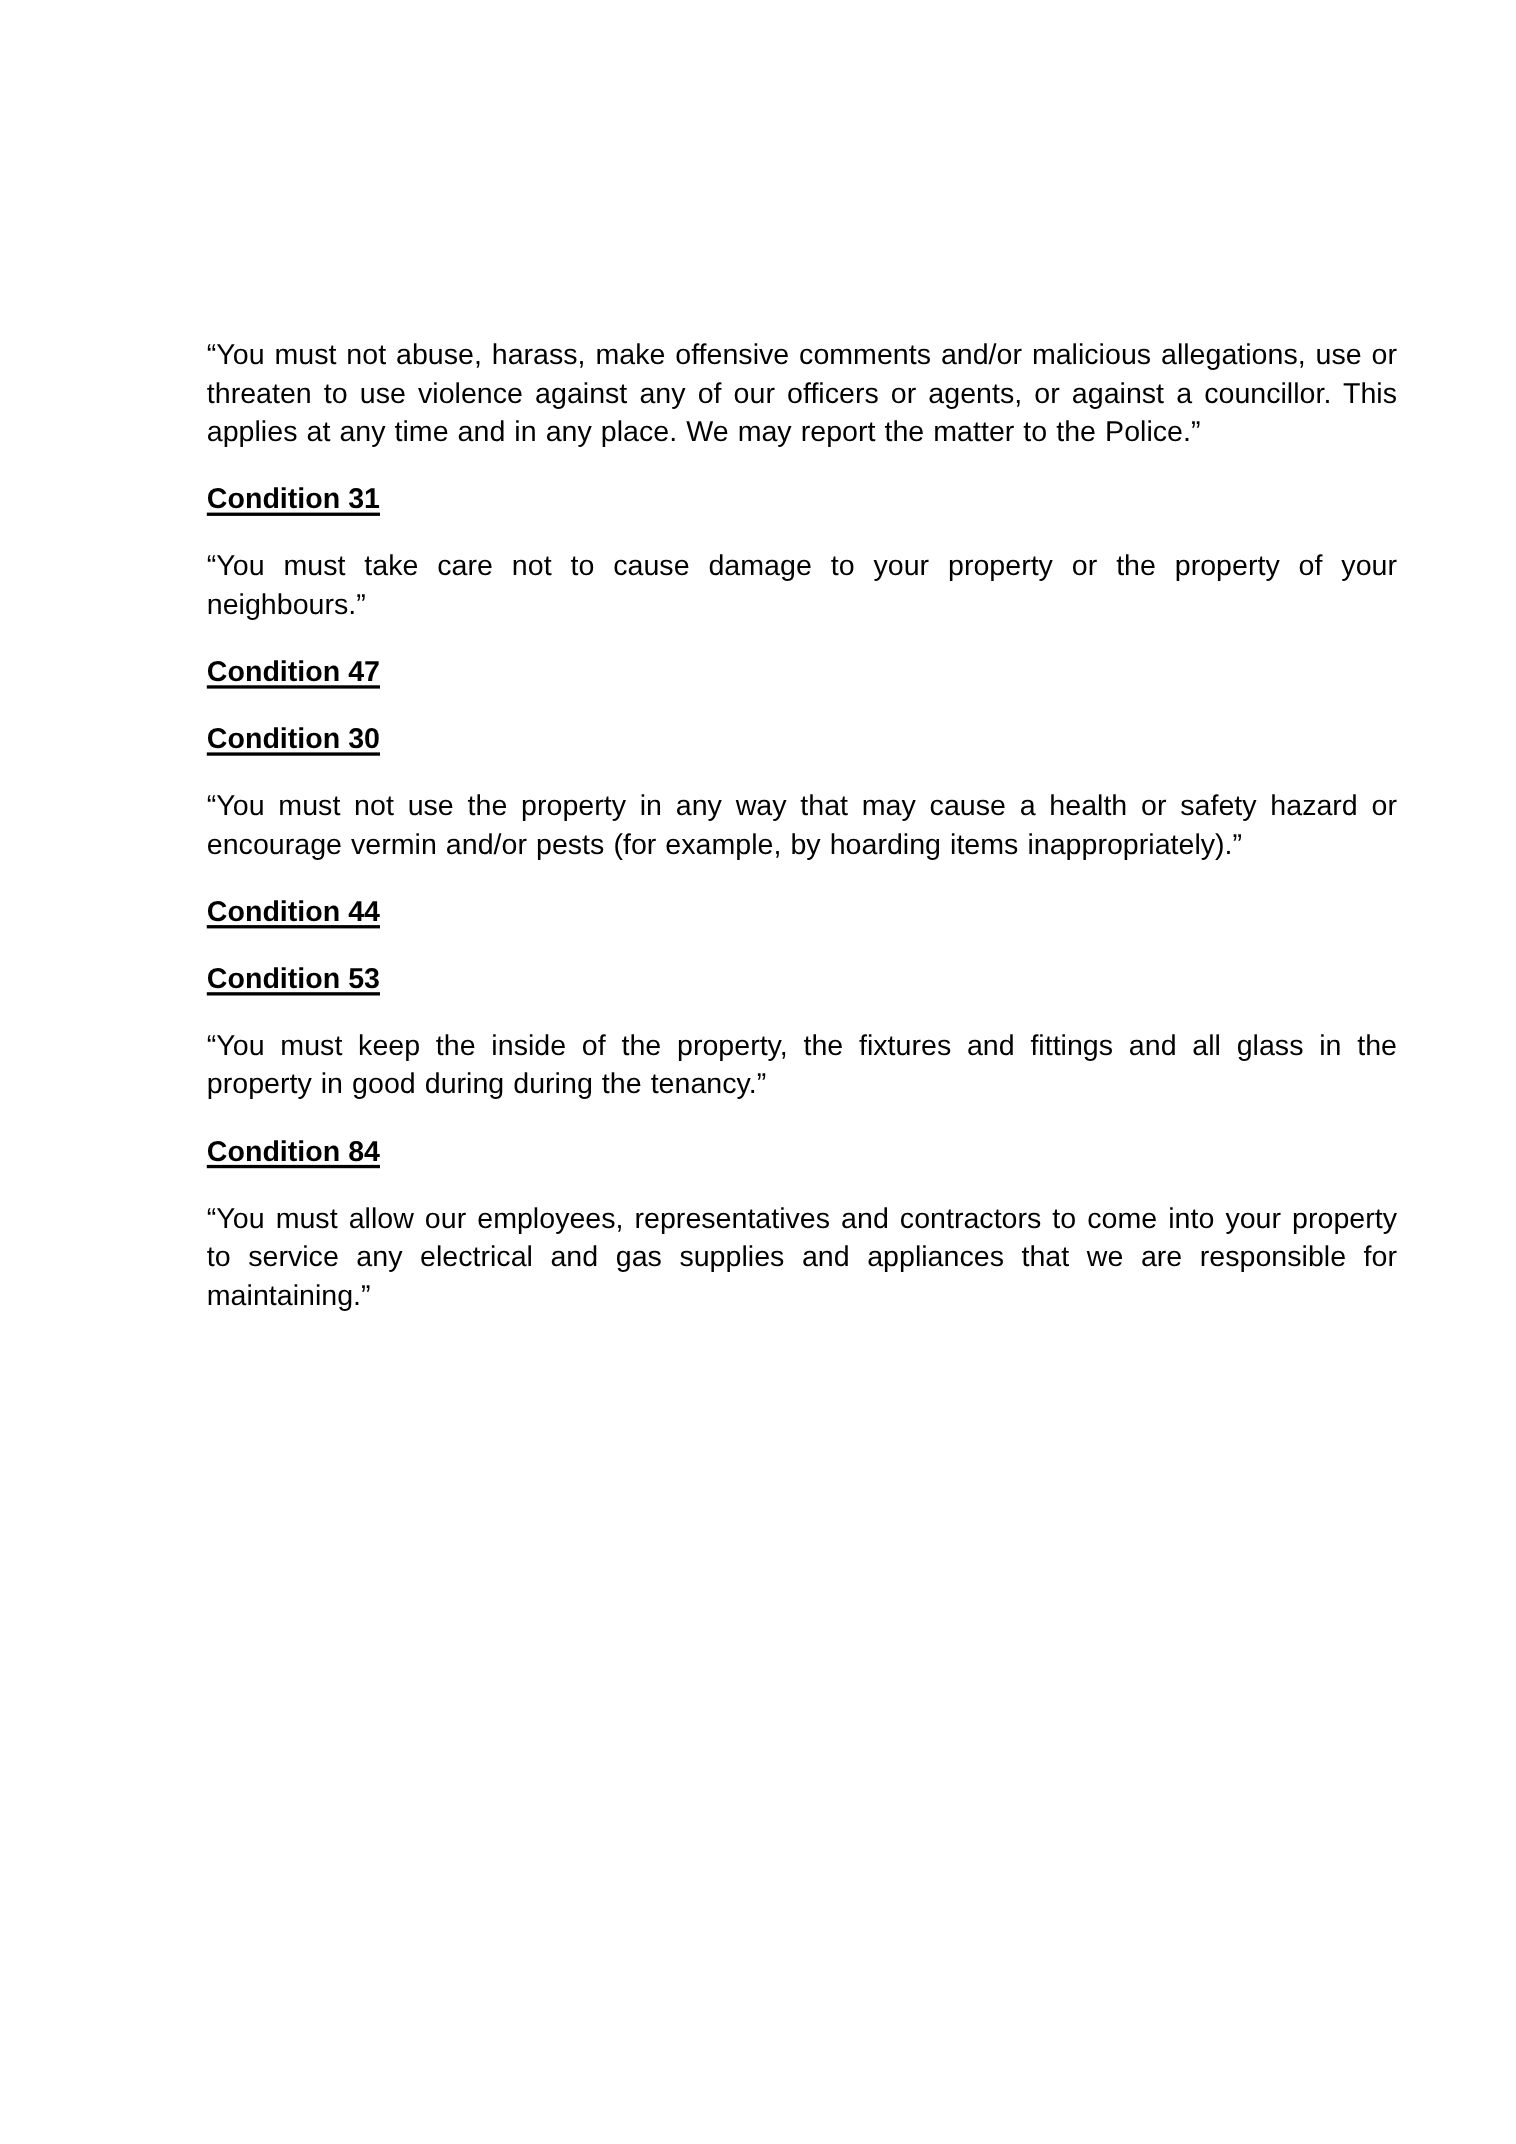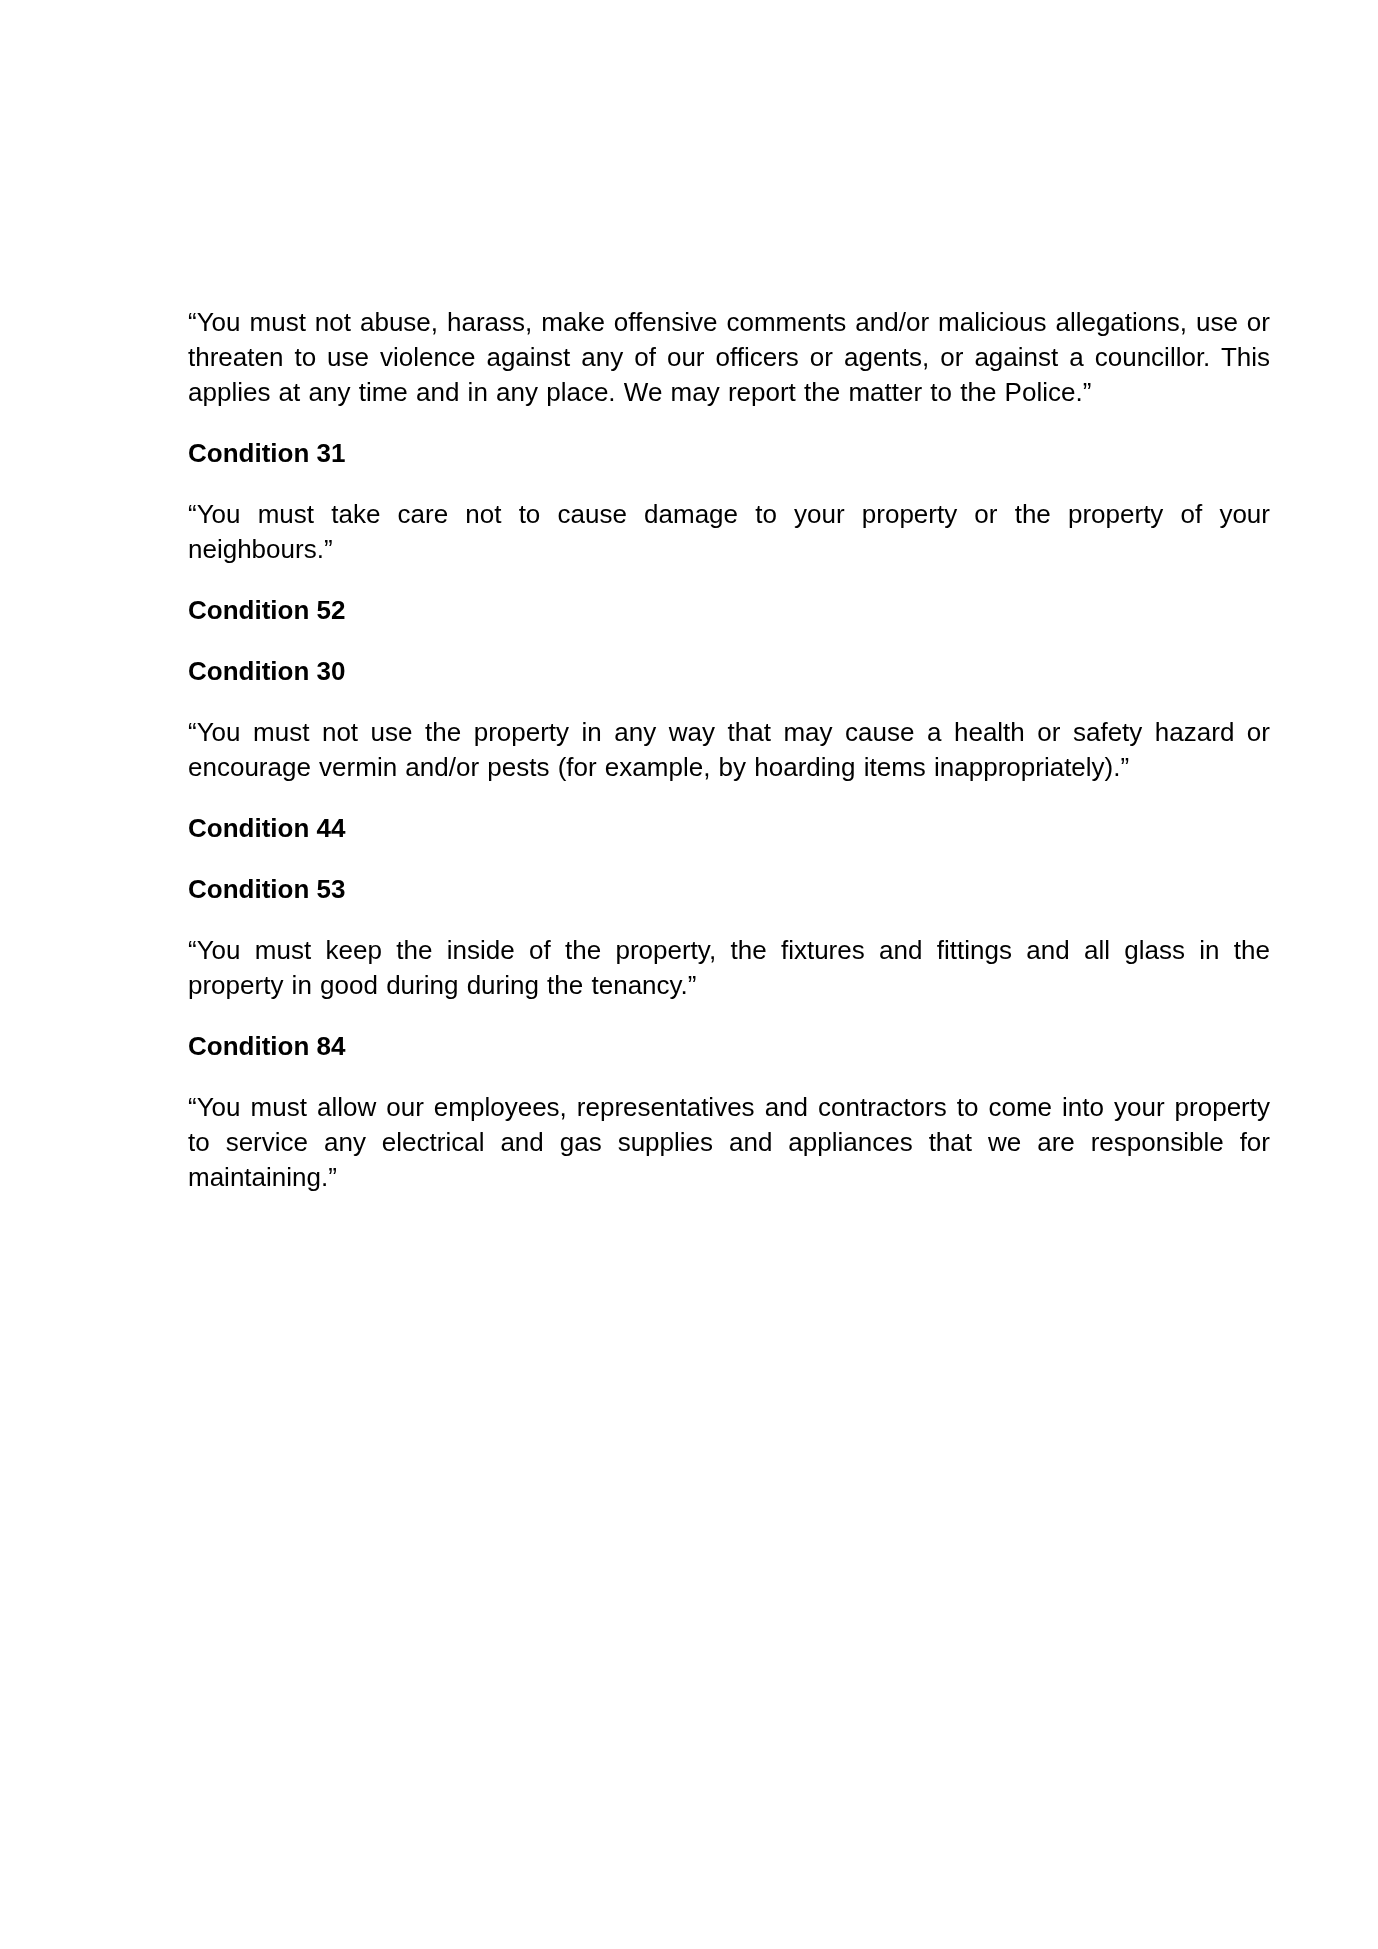--- a/index.html
+++ b/index.html
@@ -27,20 +27,21 @@
     line-height: 35px;
     text-align: justify;
     text-align-last: left;
     margin: 0 0 26px 0;
     word-spacing: 1px;
   }
   .condition-heading {
     font-size: 26px;
     line-height: 35px;
     font-weight: bold;
+    text-decoration: underline;
     text-underline-offset: 4px;
     text-decoration-thickness: 2.5px;
     margin: 1px 0 26px 0;
     text-align: left;
   }
   .condition-section {
     margin: 0;
   }
 </style>
 </head>
@@ -49,21 +50,21 @@
 <div class="page">
 
   <p class="doc-paragraph">“You must not abuse, harass, make offensive comments and/or malicious allegations, use or threaten to use violence against any of our officers or agents, or against a councillor. This applies at any time and in any place. We may report the matter to the Police.”</p>
 
   <div class="condition-section">
     <h2 class="condition-heading">Condition 31</h2>
     <p class="doc-paragraph">“You must take care not to cause damage to your property or the property of your neighbours.”</p>
   </div>
 
   <div class="condition-section">
-    <h2 class="condition-heading">Condition 52</h2>
+    <h2 class="condition-heading">Condition 47</h2>
   </div>
 
   <div class="condition-section">
     <h2 class="condition-heading">Condition 30</h2>
     <p class="doc-paragraph">“You must not use the property in any way that may cause a health or safety hazard or encourage vermin and/or pests (for example, by hoarding items inappropriately).”</p>
   </div>
 
   <div class="condition-section">
     <h2 class="condition-heading">Condition 44</h2>
   </div>

